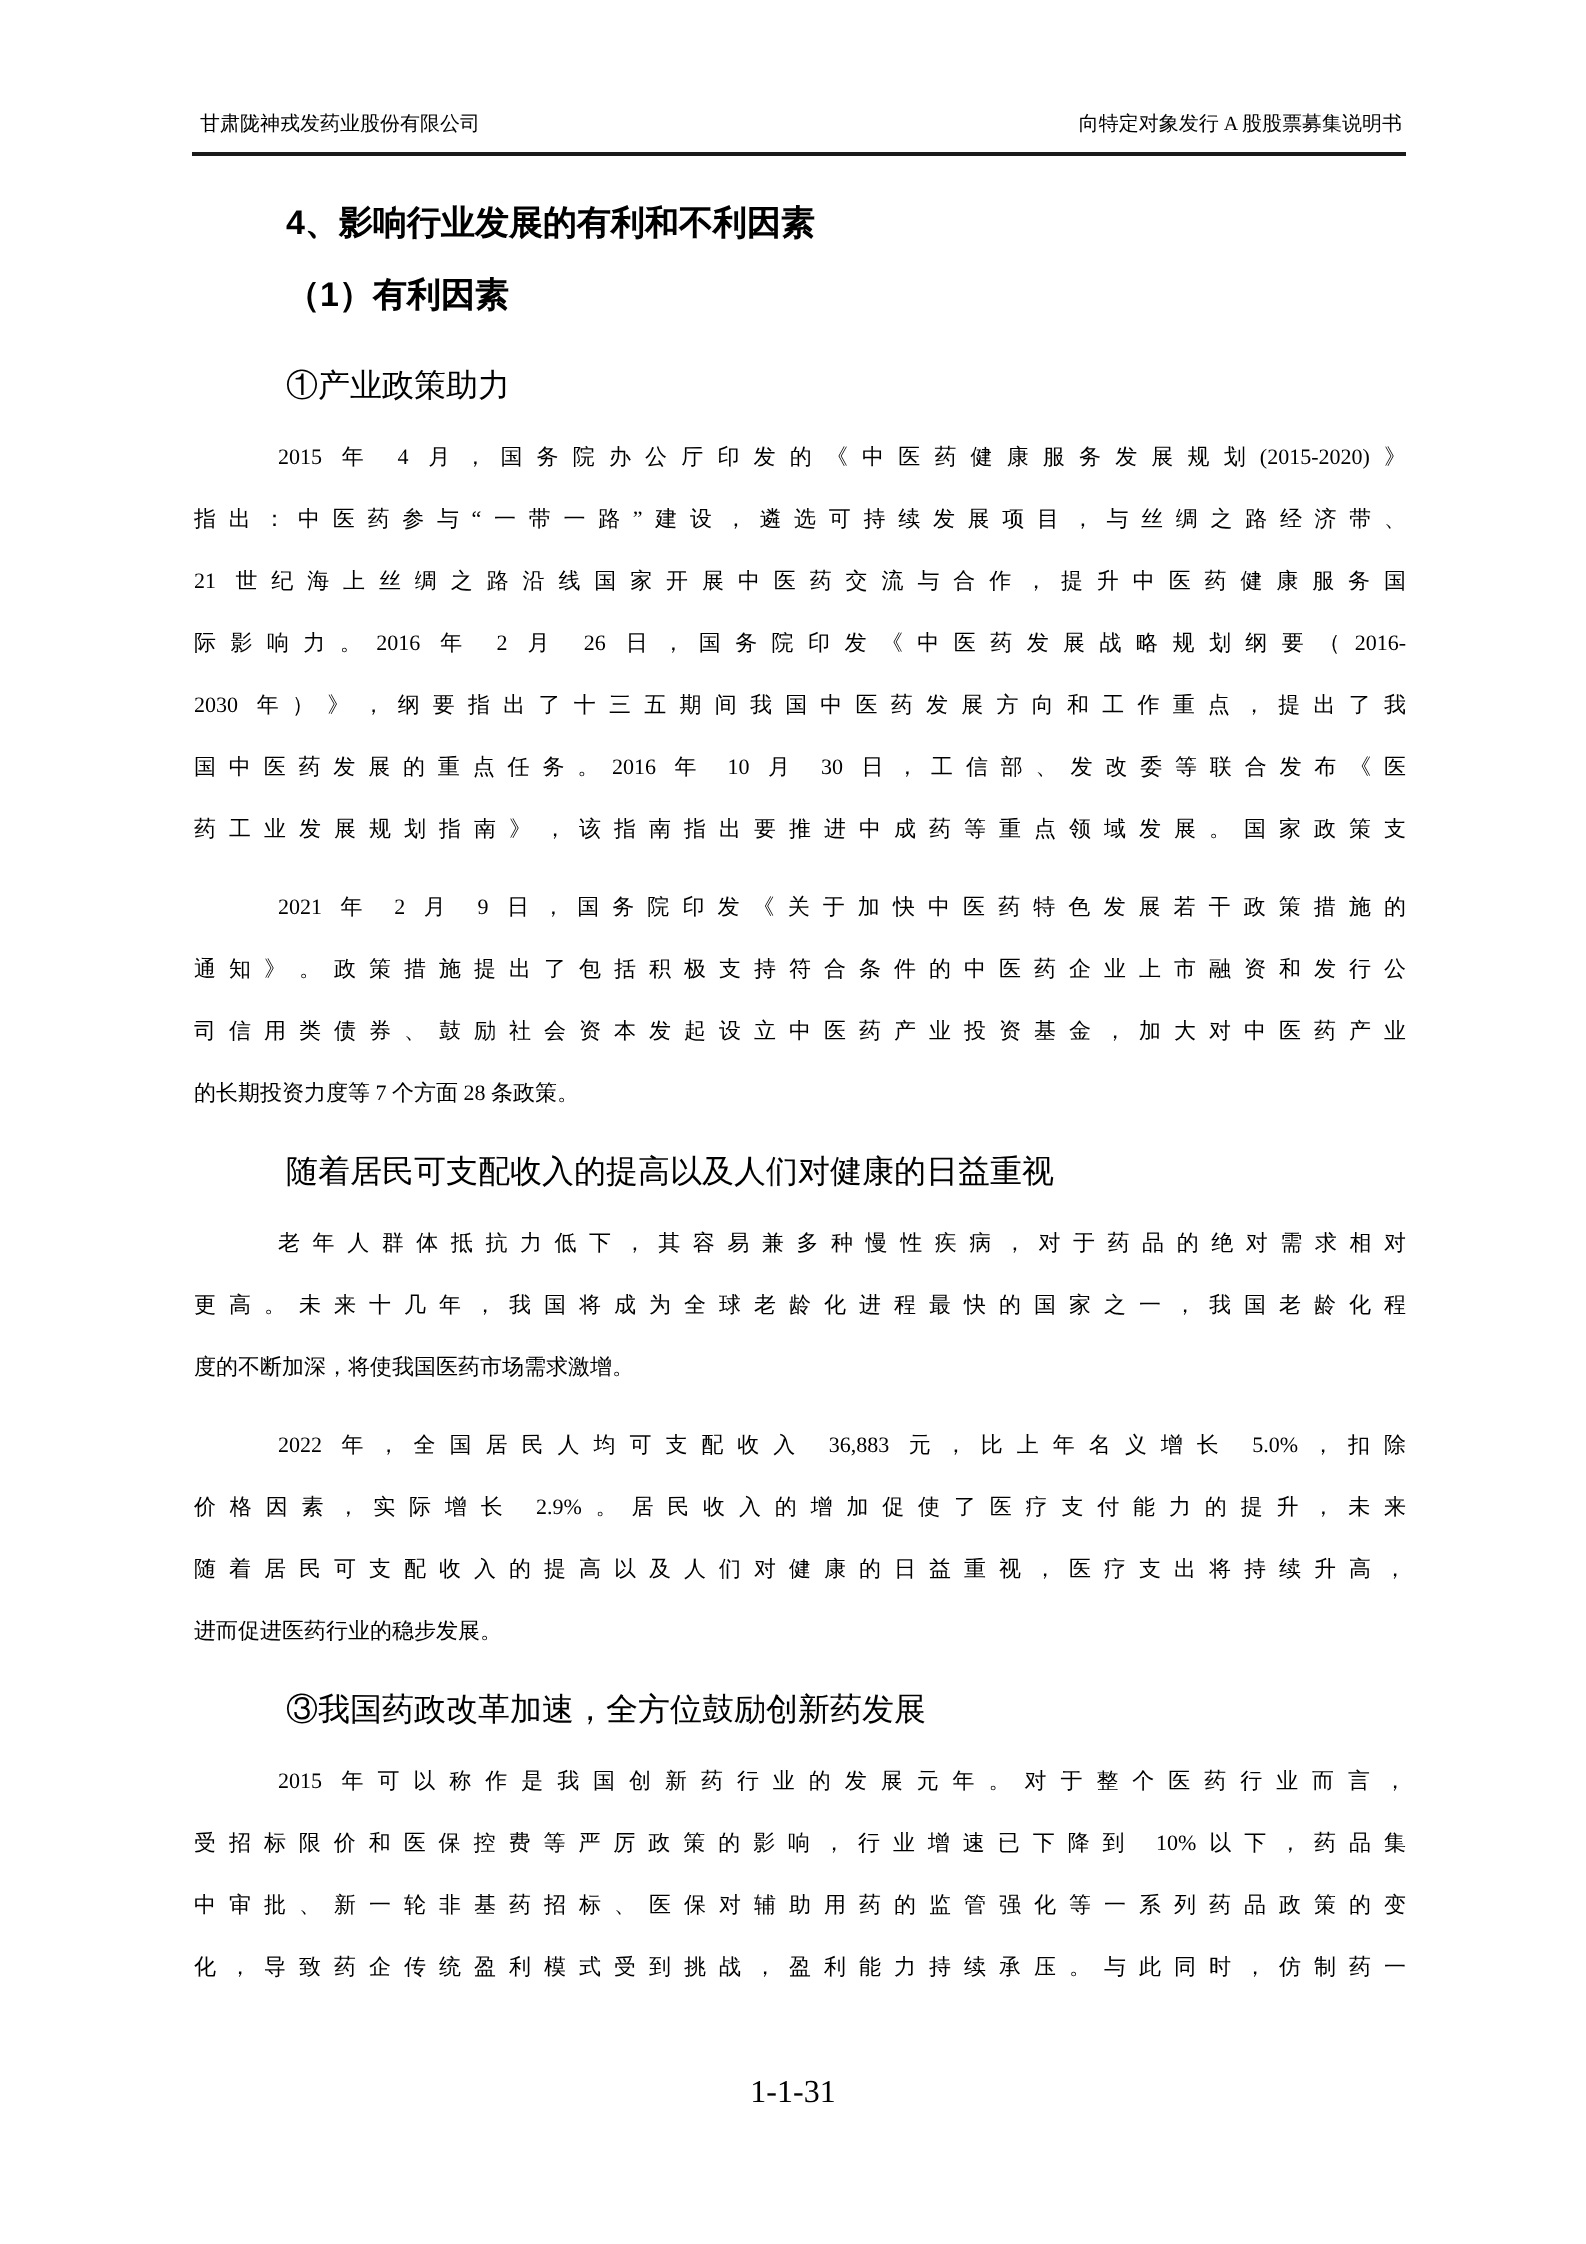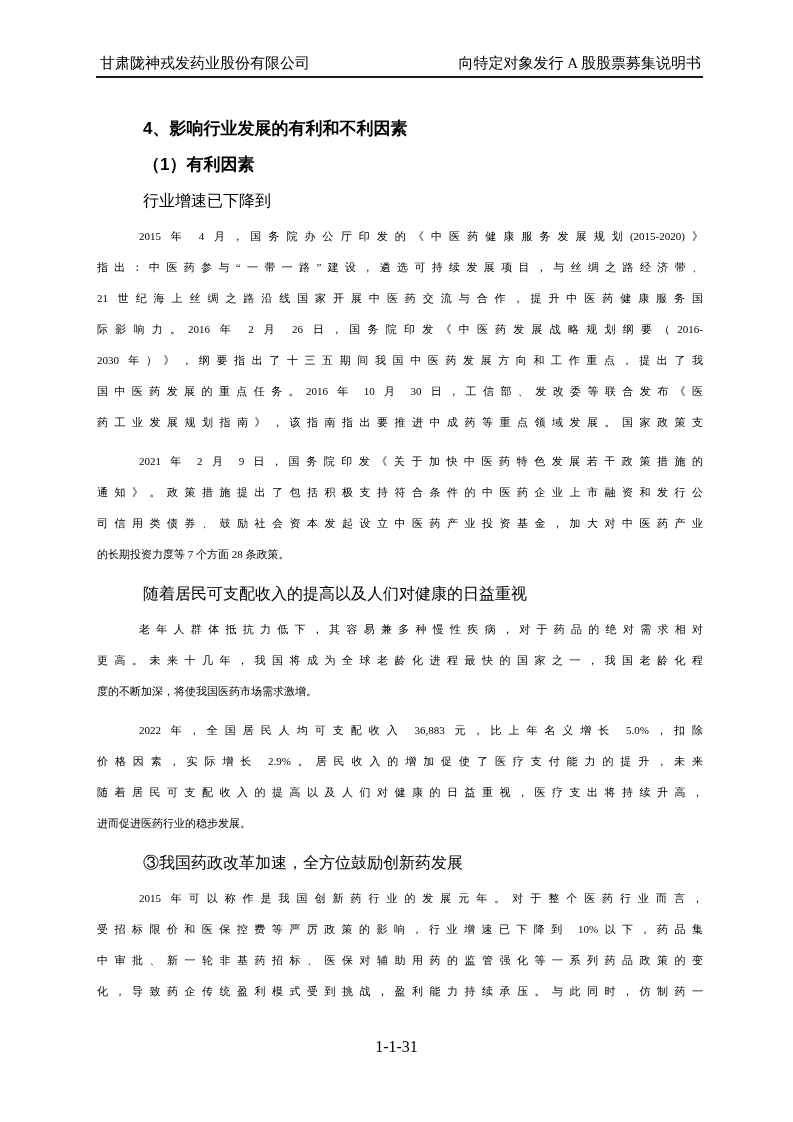--- a/index.html
+++ b/index.html
@@ -17,21 +17,21 @@
     overflow: hidden;
   }
   .header {
     position: absolute;
     top: 52px;
     left: 96px;
     right: 90px;
     display: flex;
     justify-content: space-between;
     align-items: flex-end;
-    font-size: 15px;
+    font-size: 10px;
     line-height: 22px;
     padding-bottom: 2px;
     border-bottom: 2px solid #1a1a1a;
     text-align: center;
   }
   .header .h-left { padding-left: 4px; }
   .header .h-right { padding-right: 2px; }
   .content {
     position: absolute;
     top: 96px;
@@ -39,22 +39,22 @@
     width: 606px;
     font-size: 16px;
   }
   .h1, .h2 {
     font-family: "Liberation Sans", "DejaVu Sans", sans-serif;
     font-weight: bold;
     font-size: 17px;
     line-height: 32px;
     padding-left: 46px;
   }
-  .h1 { margin: 17px 0 4px 0; }
-  .h2 { margin: 0 0 4px 0; }
+  .h1 { margin: 0 0 4px 0; }
+  .h2 { margin: 0 0 14px 0; }
   .sub {
     font-size: 16px;
     line-height: 32px;
     text-indent: 46px;
     margin: 4px 0;
   }
   .para { margin: 0 0 8px 0; }
   .line {
     font-size: 11px;
     line-height: 31px;
@@ -82,21 +82,21 @@
     <span class="h-left">甘肃陇神戎发药业股份有限公司</span>
     <span class="h-right">向特定对象发行 A 股股票募集说明书</span>
   </div>
 
   <div class="content">
 
     <div class="h1">4、影响行业发展的有利和不利因素</div>
 
     <div class="h2">（1）有利因素</div>
 
-    <div class="sub">行业增速已下降到</div>
+    <div class="sub">①产业政策助力</div>
 
     <div class="para">
       <div class="line indent">2015 年 4 月，国务院办公厅印发的《中医药健康服务发展规划(2015-2020)》</div>
       <div class="line">指出：中医药参与“一带一路”建设，遴选可持续发展项目，与丝绸之路经济带、</div>
       <div class="line">21 世纪海上丝绸之路沿线国家开展中医药交流与合作，提升中医药健康服务国</div>
       <div class="line">际影响力。2016 年 2 月 26 日，国务院印发《中医药发展战略规划纲要（2016-</div>
       <div class="line">2030 年）》，纲要指出了十三五期间我国中医药发展方向和工作重点，提出了我</div>
       <div class="line">国中医药发展的重点任务。2016 年 10 月 30 日，工信部、发改委等联合发布《医</div>
       <div class="line">药工业发展规划指南》，该指南指出要推进中成药等重点领域发展。国家政策支</div>
     </div>

